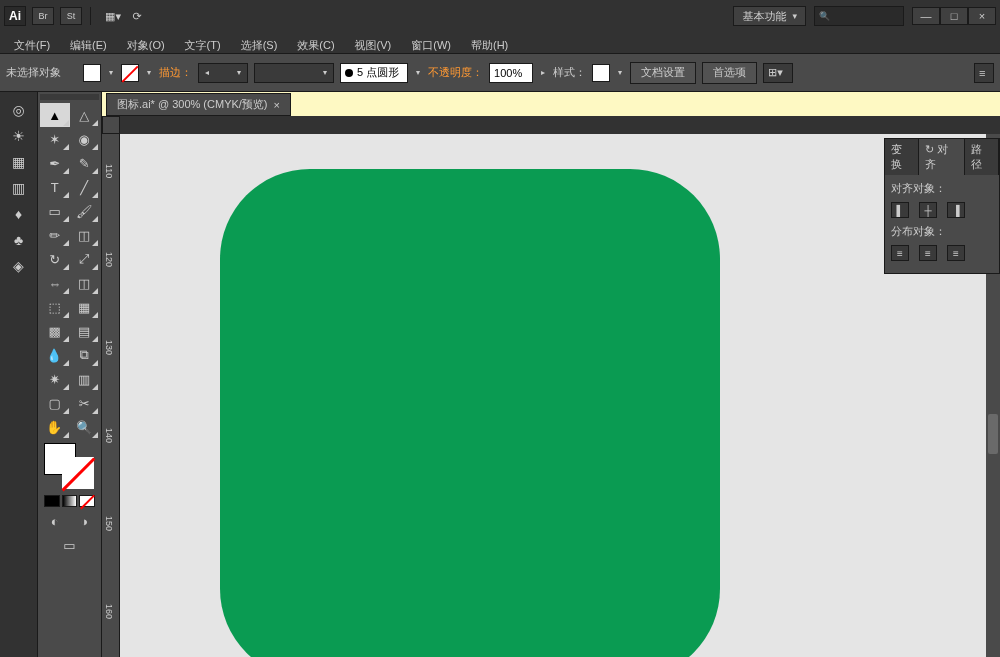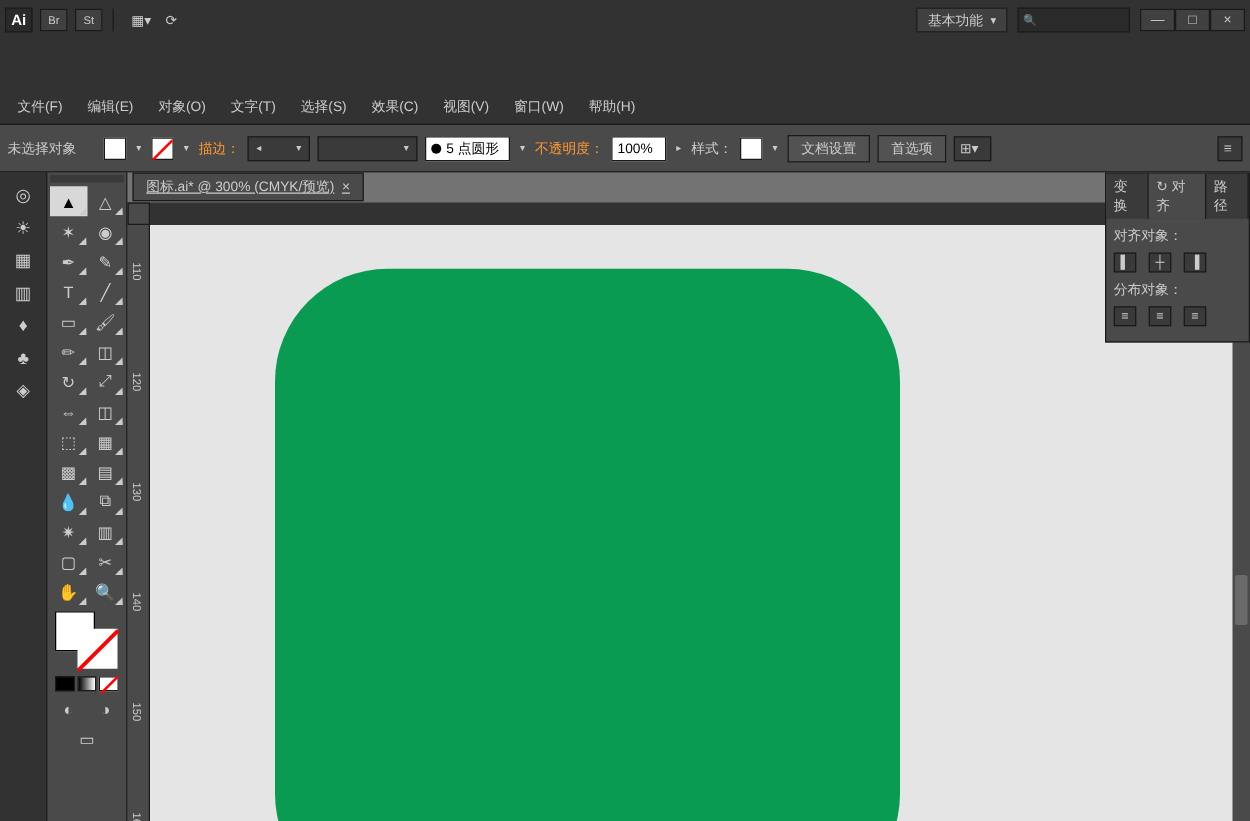--- a/index.html
+++ b/index.html
@@ -13,21 +13,21 @@
 .title-icon { width: 20px; height: 18px; margin-left: 4px; display: flex; align-items: center; justify-content: center; }
 .title-spacer { flex: 1; }
 .workspace-dd { height: 20px; background: #404040; border: 1px solid #1a1a1a; padding: 0 8px; display: flex; align-items: center; gap: 6px; }
 .workspace-dd::after { content: "▾"; font-size: 9px; }
 .search-box { width: 90px; height: 20px; background: #2a2a2a; border: 1px solid #1a1a1a; margin: 0 8px; display: flex; align-items: center; padding: 0 4px; }
 .search-box::before { content: "🔍"; font-size: 9px; margin-right: 3px; opacity: 0.6; }
 .window-controls { display: flex; gap: 0; }
 .win-btn { width: 28px; height: 18px; background: #404040; border: 1px solid #1a1a1a; display: flex; align-items: center; justify-content: center; font-size: 11px; color: #ccc; }
 
 
-.menubar { height: 22px; background: #323232; display: flex; align-items: flex-start; padding: 0 4px; border-bottom: 1px solid #1a1a1a; margin-top: 46px; }
+.menubar { height: 22px; background: #323232; display: flex; align-items: flex-end; padding: 0 4px; border-bottom: 1px solid #1a1a1a; }
 .menu-item { padding: 0 10px; cursor: pointer; }
 
 
 .controlbar { height: 38px; background: #4a4a4a; display: flex; align-items: center; padding: 0 6px; border-bottom: 1px solid #1a1a1a; gap: 6px; }
 .ctrl-label { color: #ccc; white-space: nowrap; }
 .stroke-label { color: #ff9933; }
 .swatch { width: 18px; height: 18px; border: 1px solid #1a1a1a; }
 .swatch-white { background: #fff; }
 .swatch-none { background: #fff; position: relative; }
 .swatch-none::after { content: ""; position: absolute; width: 140%; height: 2px; background: red; top: 50%; left: -20%; transform: rotate(-45deg); }
@@ -52,21 +52,21 @@
 .color-swatches { width: 60px; height: 46px; position: relative; margin: 4px 0; }
 .fg-sw { width: 32px; height: 32px; background: #fff; border: 1px solid #000; position: absolute; top: 0; left: 4px; }
 .bg-sw { width: 32px; height: 32px; background: #fff; position: absolute; top: 14px; left: 22px; }
 .bg-sw::after { content: ""; position: absolute; width: 140%; height: 3px; background: red; top: 50%; left: -20%; transform: rotate(-45deg); }
 .mini-swatches { display: flex; padding: 2px 4px; gap: 2px; }
 .mini-sw { width: 16px; height: 12px; border: 1px solid #1a1a1a; }
 .mini-sw.black { background: #000; }
 .mini-sw.grad { background: linear-gradient(to right, #000, #fff); }
 .mini-sw.none { background: #fff; position: relative; }
 .mini-sw.none::after { content: ""; position: absolute; width: 140%; height: 2px; background: red; top: 50%; left: -20%; transform: rotate(-45deg); }
-.doc-tab-bar { height: 24px; background: #737373; display: flex; align-items: flex-start; padding-left: 4px; text-decoration: underline; }
+.doc-tab-bar { height: 24px; background: #fef9c3; display: flex; align-items: flex-end; padding-left: 4px; }
 .doc-tab { background: #4a4a4a; padding: 3px 10px; border: 1px solid #1a1a1a; display: flex; align-items: center; gap: 6px; font-size: 11px; }
 .doc-tab .close-x { color: #ccc; }
 
 .ruler-corner { width: 18px; height: 18px; background: #4a4a4a; border: 1px solid #1a1a1a; }
 .ruler-h { height: 18px; background: #4a4a4a; border-bottom: 1px solid #1a1a1a; position: relative; overflow: hidden; }
 .ruler-v { width: 18px; background: #4a4a4a; border-right: 1px solid #1a1a1a; position: relative; overflow: hidden; }
 .ruler-row { display: flex; }
 .canvas-row { display: flex; flex: 1; }
 .canvas { flex: 1; background: #e5e5e5; position: relative; overflow: hidden; }
 .green-rect { position: absolute; background: #0a9b52; border-radius: 90px; }

